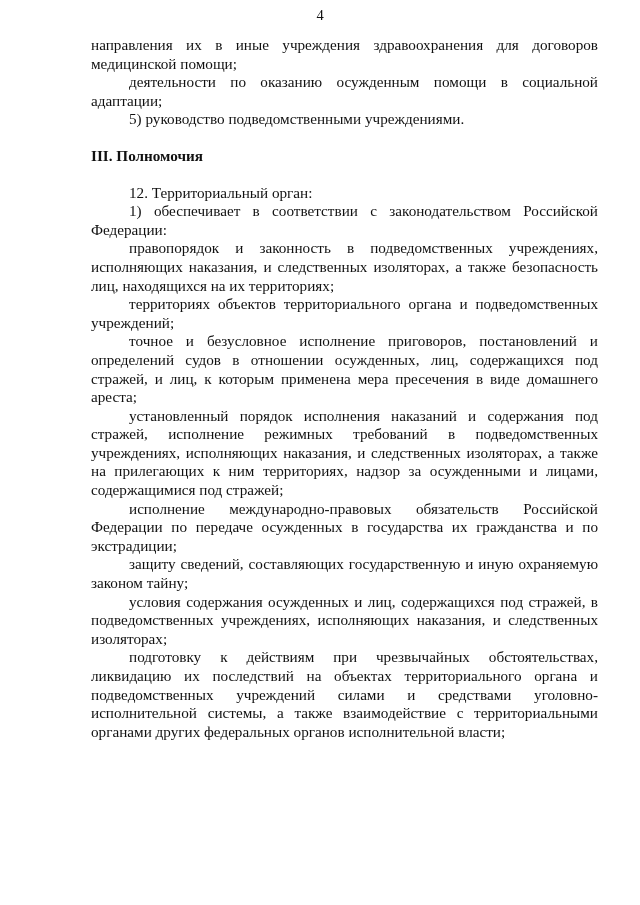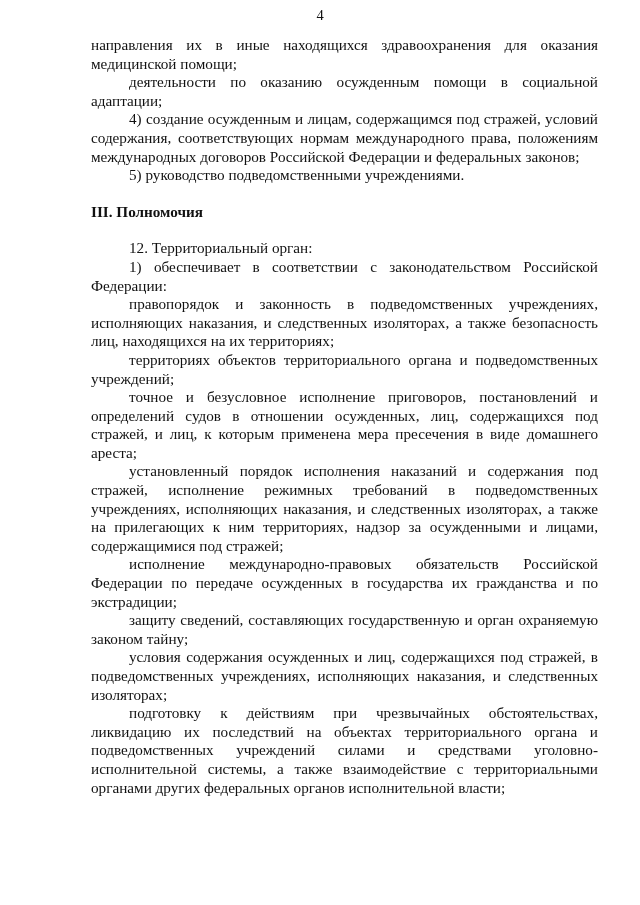--- a/index.html
+++ b/index.html
@@ -27,31 +27,30 @@
     font-weight: bold; margin: 18px 0 18px 0 !important;
   }
 </style>
 </head>
 <body>
 
 <div class="page">
   <div class="page-number">4</div>
 
   <div class="body-text">
-    <p class="cont">направления их в иные находящихся здравоохранения для оказания медицинской помощи;</p>
+    <p class="cont">направления их в иные учреждения здравоохранения для договоров медицинской помощи;</p>
     <p>деятельности по оказанию осужденным помощи в социальной адаптации;</p>
-    <p>4) создание осужденным и лицам, содержащимся под стражей, условий содержания, соответствующих нормам международного права, положениям международных договоров Российской Федерации и федеральных законов;</p>
     <p>5) руководство подведомственными учреждениями.</p>
 
     <p class="heading">III. Полномочия</p>
 
     <p>12. Территориальный орган:</p>
     <p>1) обеспечивает в соответствии с законодательством Российской Федерации:</p>
     <p>правопорядок и законность в подведомственных учреждениях, исполняющих наказания, и следственных изоляторах, а также безопасность лиц, находящихся на их территориях;</p>
     <p>территориях объектов территориального органа и подведомственных учреждений;</p>
     <p>точное и безусловное исполнение приговоров, постановлений и определений судов в отношении осужденных, лиц, содержащихся под стражей, и лиц, к которым применена мера пресечения в виде домашнего ареста;</p>
     <p>установленный порядок исполнения наказаний и содержания под стражей, исполнение режимных требований в подведомственных учреждениях, исполняющих наказания, и следственных изоляторах, а также на прилегающих к ним территориях, надзор за осужденными и лицами, содержащимися под стражей;</p>
     <p>исполнение международно-правовых обязательств Российской Федерации по передаче осужденных в государства их гражданства и по экстрадиции;</p>
-    <p>защиту сведений, составляющих государственную и орган охраняемую законом тайну;</p>
+    <p>защиту сведений, составляющих государственную и иную охраняемую законом тайну;</p>
     <p>условия содержания осужденных и лиц, содержащихся под стражей, в подведомственных учреждениях, исполняющих наказания, и следственных изоляторах;</p>
     <p>подготовку к действиям при чрезвычайных обстоятельствах, ликвидацию их последствий на объектах территориального органа и подведомственных учреждений силами и средствами уголовно-исполнительной системы, а также взаимодействие с территориальными органами других федеральных органов исполнительной власти;</p>
   </div>
 </div>
 
 </body></html>

